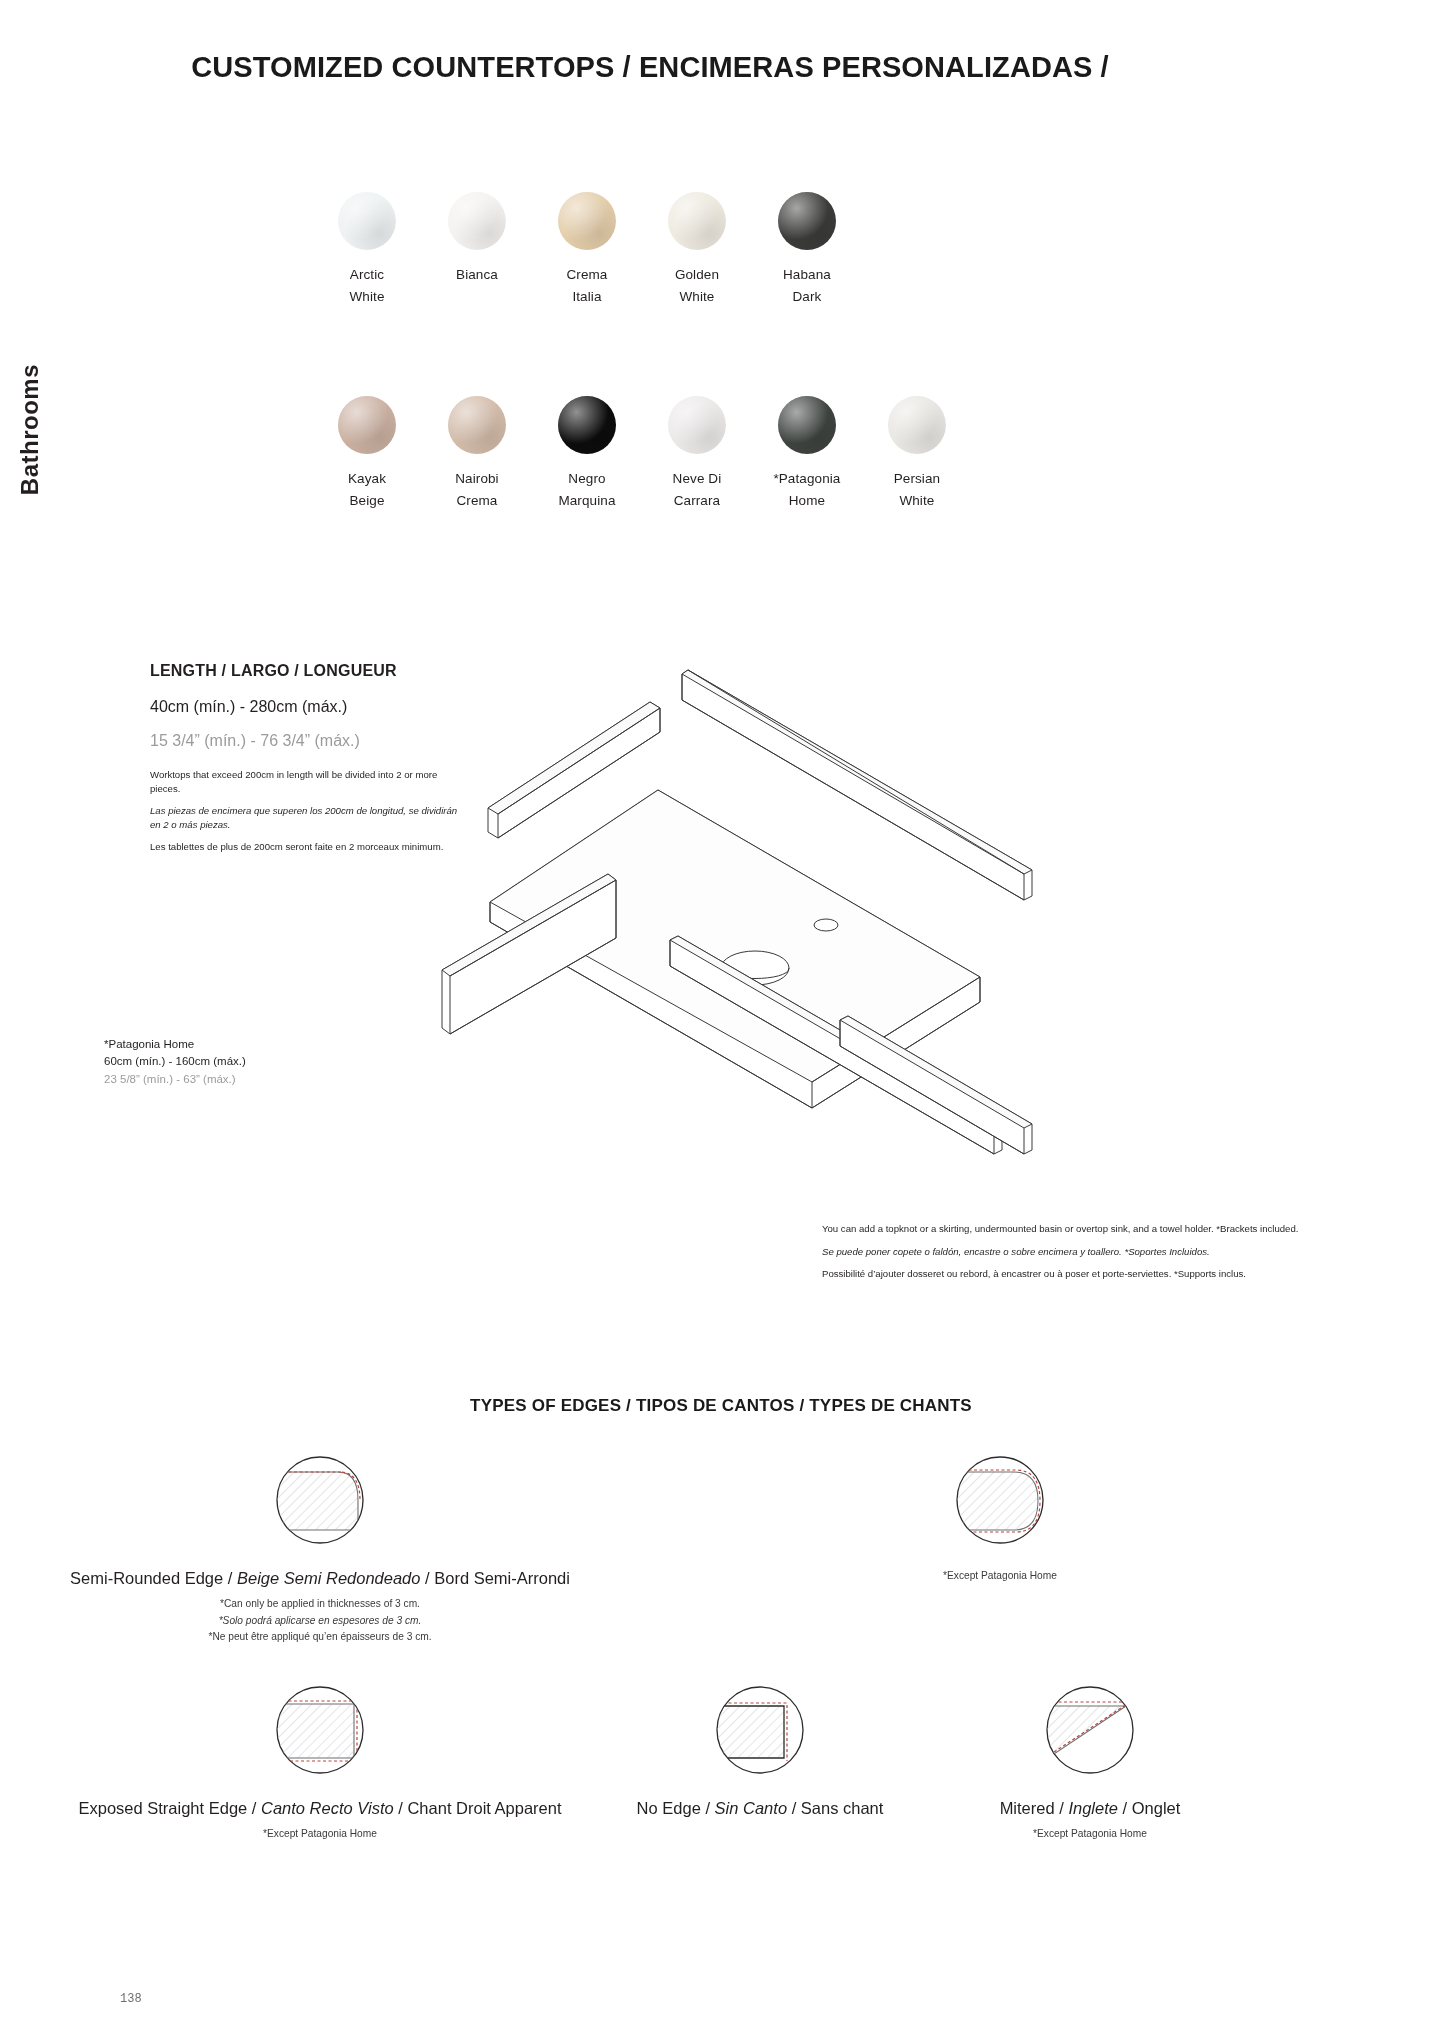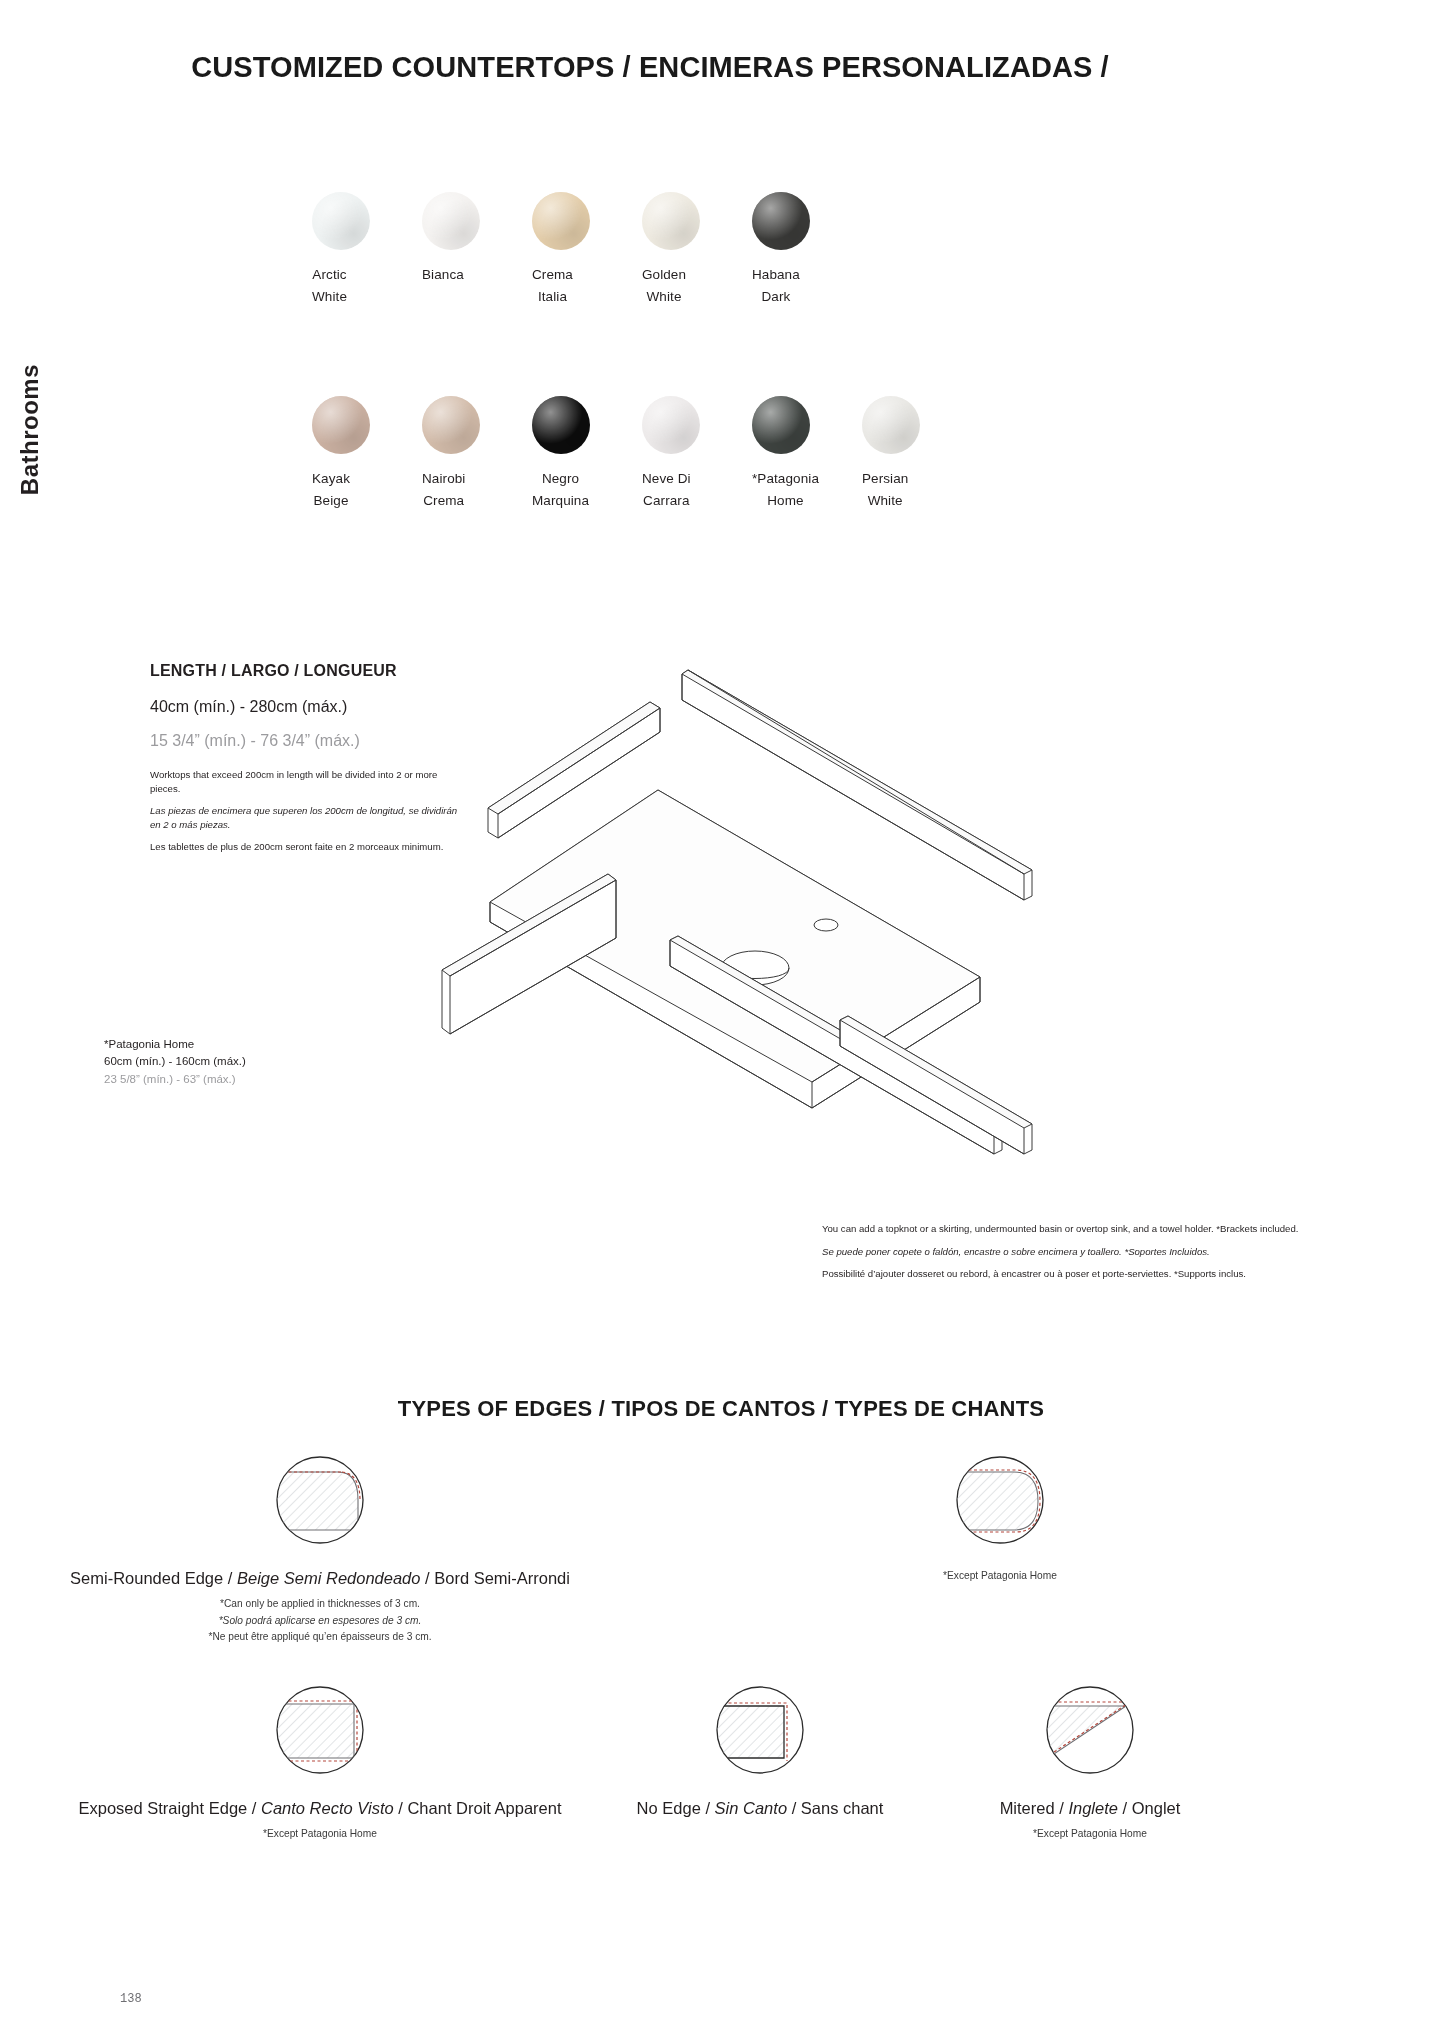--- a/index.html
+++ b/index.html
@@ -64,21 +64,21 @@
   }
   .swatch-row {
     display: flex;
     width: 100%;
     margin-bottom: 88px;
   }
   .swatch-cell {
     width: 16.666%;
     display: flex;
     flex-direction: column;
-    align-items: flex-start;
+    align-items: center;
   }
   .swatch-dot {
     width: 58px;
     height: 58px;
     border-radius: 50%;
     margin-bottom: 14px;
     position: relative;
     overflow: hidden;
   }
   .swatch-dot::after {
@@ -163,21 +163,21 @@
   }
   .options-note p.es { font-style: italic; }
 
   
   .edges-title {
     position: absolute;
     left: 0;
     top: 1396px;
     width: 1442px;
     text-align: center;
-    font-size: 22px;
+    font-size: 17px;
     font-weight: 700;
     letter-spacing: 0.2px;
     color: #1a1a1a;
   }
 
   .edge-item {
     position: absolute;
     text-align: center;
   }
   .edge-circle {

